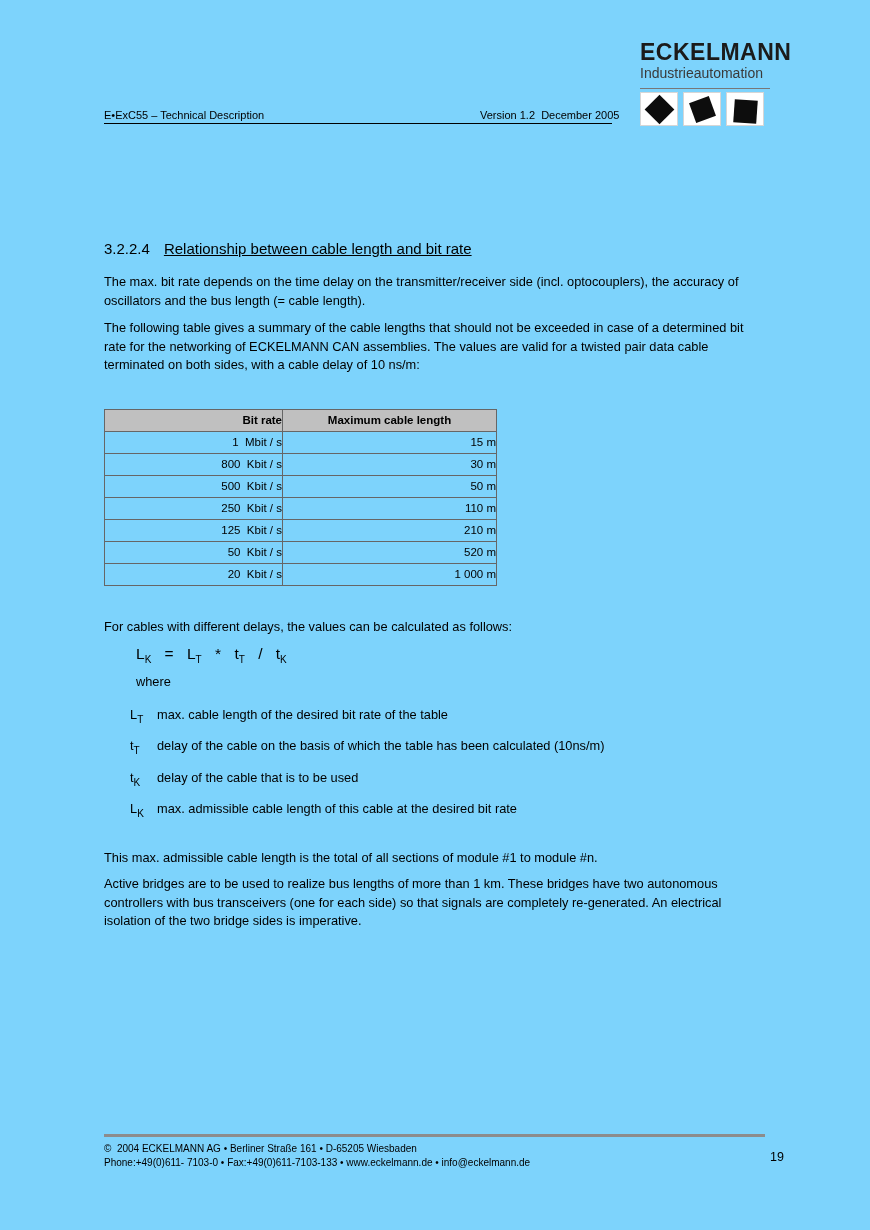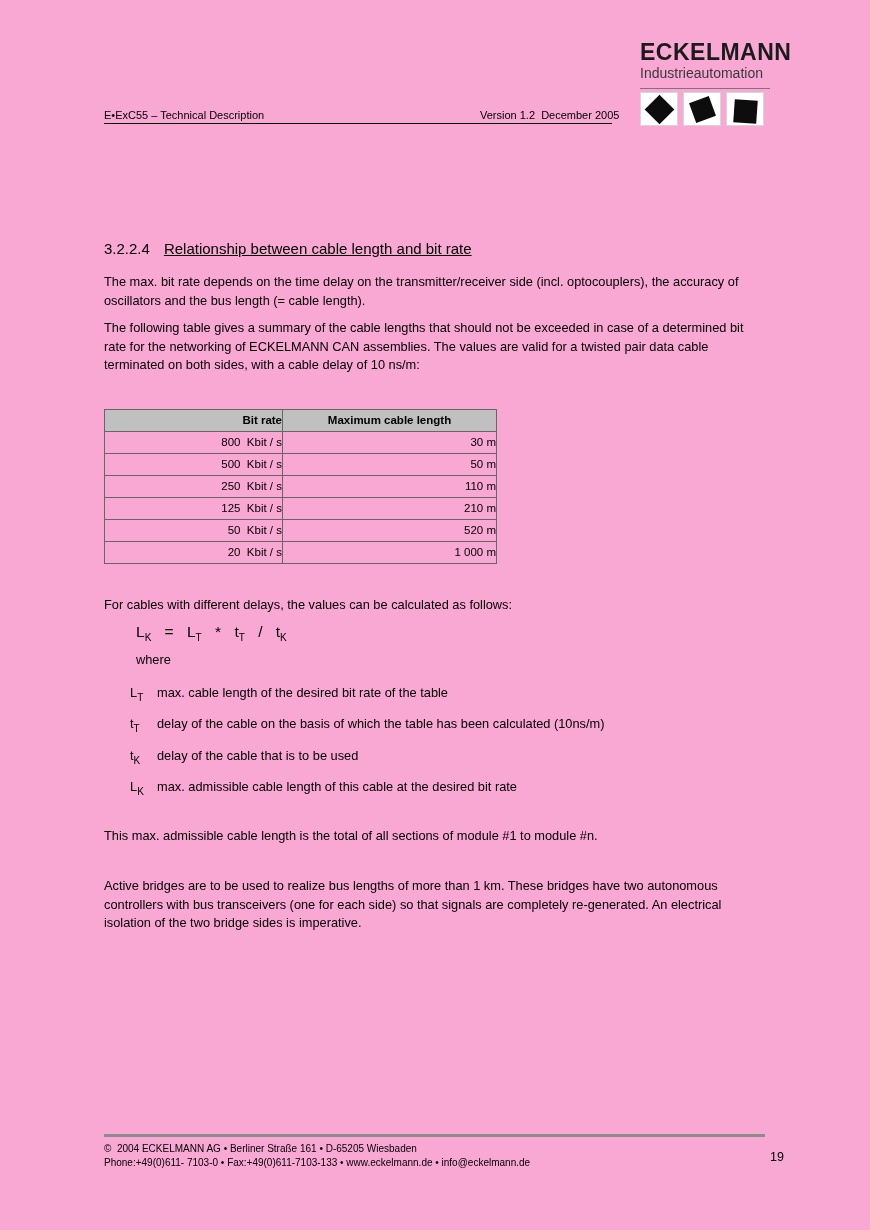--- a/index.html
+++ b/index.html
@@ -1,19 +1,19 @@
 <!DOCTYPE html>
 <html><head>
 <meta charset="utf-8">
 <style>
   * { margin:0; padding:0; box-sizing:border-box; }
   html,body { background:#ffffff; }
   .page {
     position:relative; width:870px; height:1230px; margin:0 auto;
-    background:#f9a8d4; color:#000;
+    background:#7dd3fc; color:#000;
     font-family:"Liberation Sans", sans-serif;
     overflow:hidden;
   }
 
   
   .logo { position:absolute; top:40px; left:640px; width:130px; }
   .logo-brand { font-size:23px; font-weight:bold; letter-spacing:0.5px; color:#1b1b1b; line-height:24px; }
   .logo-tagline { font-size:14px; color:#3a3a3a; line-height:16px; margin-top:1px; }
   .logo-marks { margin-top:7px; display:flex; gap:5px; border-top:1px solid #777; padding-top:3px; }
   .mark { position:relative; width:38px; height:34px; border:1px solid #d6d6d6; overflow:hidden; background:#fff; }
@@ -103,20 +103,24 @@
 
     <table class="bitrate">
       <thead>
         <tr>
           <th class="col-bitrate">Bit rate</th>
           <th class="col-length">Maximum cable length</th>
         </tr>
       </thead>
       <tbody>
         <tr>
+          <td class="cell-bitrate">1  Mbit / s</td>
+          <td class="cell-length">15 m</td>
+        </tr>
+        <tr>
           <td class="cell-bitrate">800  Kbit / s</td>
           <td class="cell-length">30 m</td>
         </tr>
         <tr>
           <td class="cell-bitrate">500  Kbit / s</td>
           <td class="cell-length">50 m</td>
         </tr>
         <tr>
           <td class="cell-bitrate">250  Kbit / s</td>
           <td class="cell-length">110 m</td>
@@ -162,21 +166,21 @@
       <div class="def-row">
         <span class="def-sym"><span>t</span><sub>K</sub></span>
         <span class="def-text">delay of the cable that is to be used</span>
       </div>
       <div class="def-row">
         <span class="def-sym"><span>L</span><sub>K</sub></span>
         <span class="def-text">max. admissible cable length of this cable at the desired bit rate</span>
       </div>
     </div>
 
-    <p class="gap-top" style="margin-bottom:32px;">This max. admissible cable length is the total of all sections of module #1 to module #n.</p>
+    <p class="gap-top" style="margin-bottom:8px;">This max. admissible cable length is the total of all sections of module #1 to module #n.</p>
     <p>Active bridges are to be used to realize bus lengths of more than 1 km. These bridges have two autonomous controllers with bus transceivers (one for each side) so that signals are completely re-generated. An electrical isolation of the two bridge sides is imperative.</p>
 
   </div>
 
   <div class="footer-bar"></div>
   <div class="footer-line1">©  2004 ECKELMANN AG • Berliner Straße 161 • D-65205 Wiesbaden</div>
   <div class="footer-line2">Phone:+49(0)611- 7103-0 • Fax:+49(0)611-7103-133 • www.eckelmann.de • info@eckelmann.de</div>
   <div class="page-number">19</div>
 
 </div>

